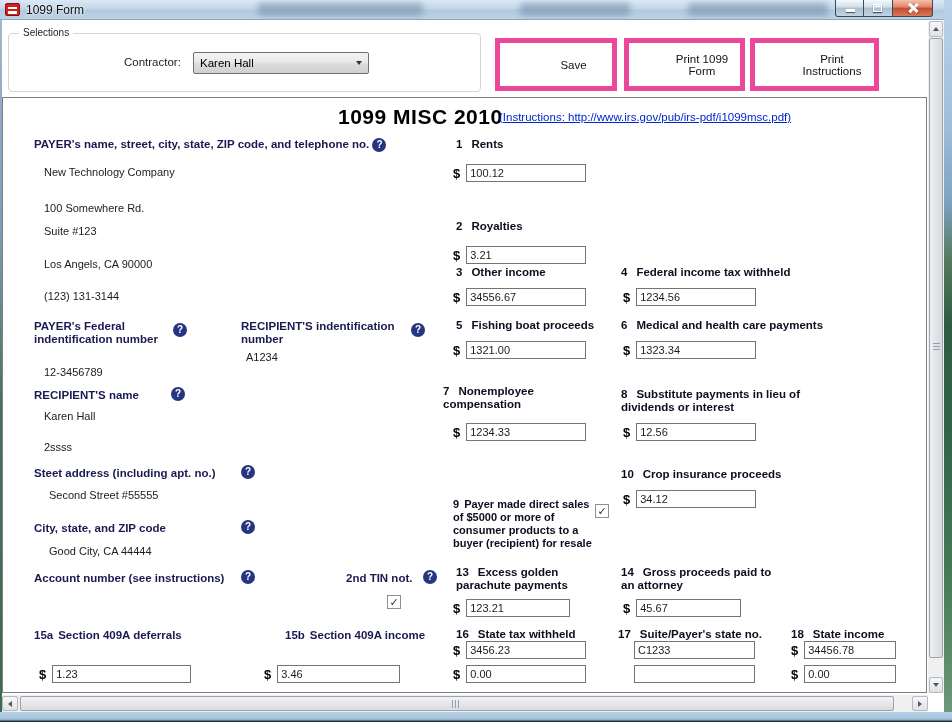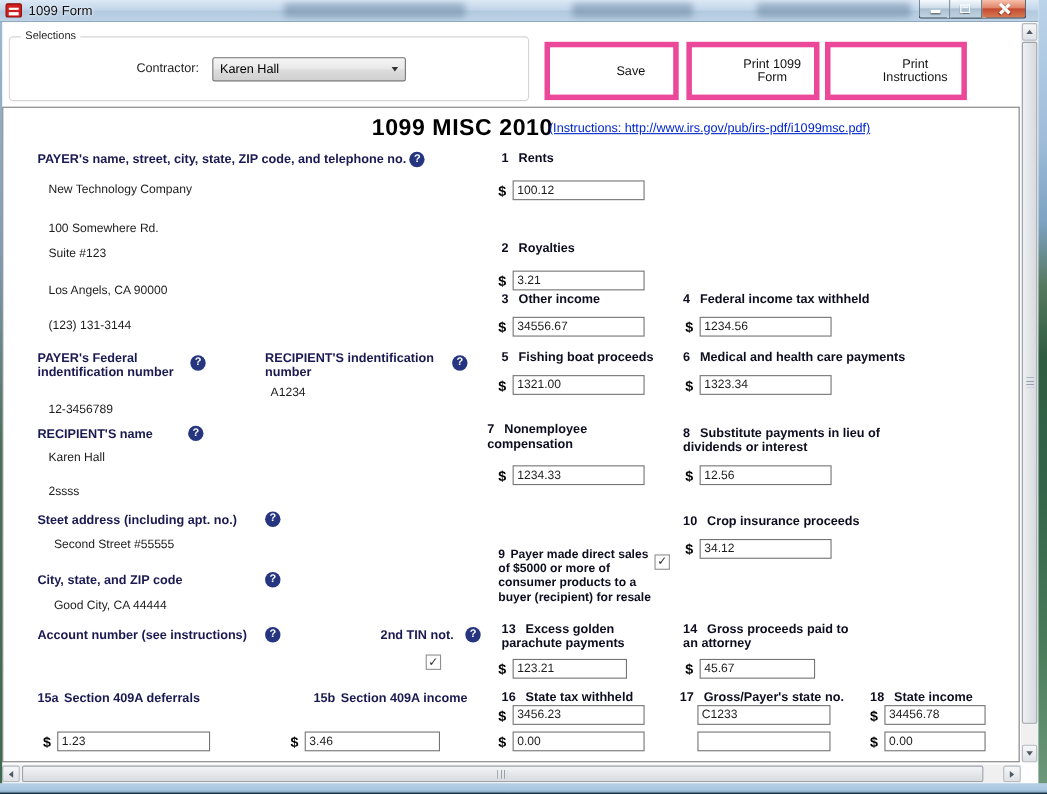--- a/index.html
+++ b/index.html
@@ -304,21 +304,21 @@
     <div class="money" style="left:450px; top:543px;">
       <span class="dollar">$</span>
       <input class="amt" style="width: 120px;" value="3456.23">
     </div>
     <div class="money" style="left:450px; top:567px;">
       <span class="dollar">$</span>
       <input class="amt" style="width: 120px;" value="0.00">
     </div>
 
     <div class="abs lblR" style="left:615px; top:530px;">
-      <span class="num">17</span><span>Gross/Payer's state no.</span>
+      <span class="num">17</span><span>Suite/Payer's state no.</span>
     </div>
     <div class="money" style="left:631px; top:543px;">
       <input class="amt" style="width: 121px;" value="C1233">
     </div>
     <div class="money" style="left:631px; top:567px;">
       <input class="amt" style="width: 121px;" value="">
     </div>
 
     <div class="abs lblR" style="left:788px; top:530px;">
       <span class="num">18</span><span>State income</span>

